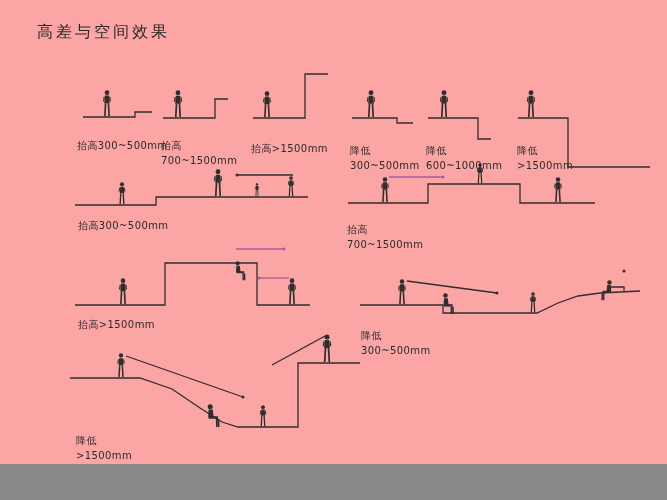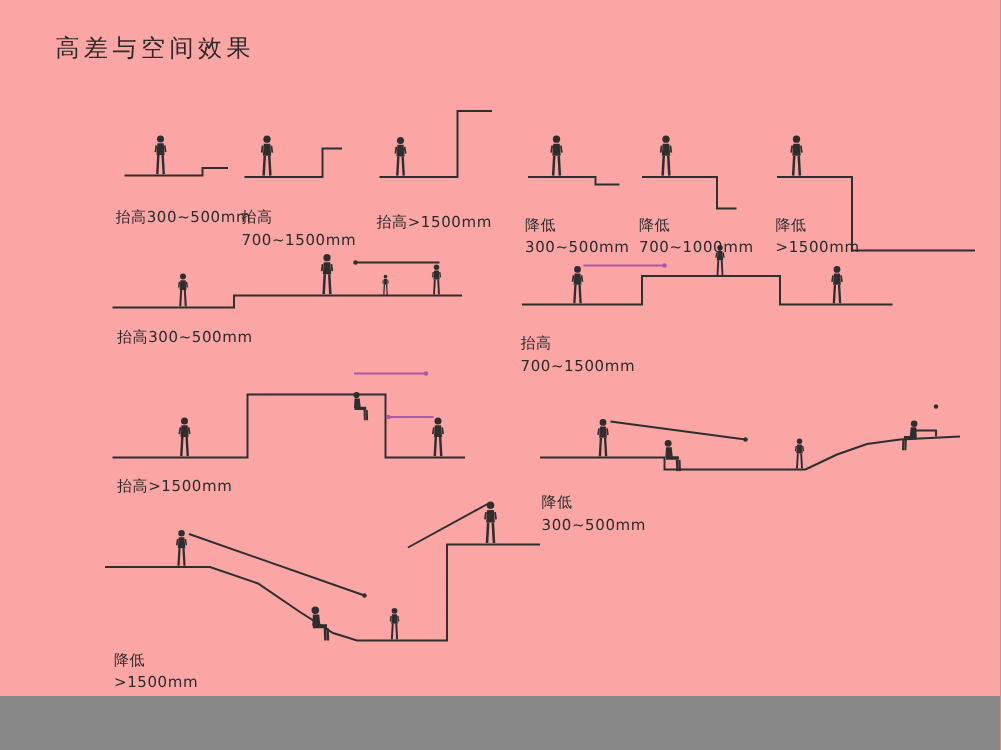--- a/index.html
+++ b/index.html
@@ -126,21 +126,21 @@
   <div class="lbl" style="left: 251px; top: 141px;">
     <span>抬高&gt;1500mm</span>
     <span></span>
   </div>
   <div class="lbl" style="left: 350px; top: 143px;">
     <span>降低</span>
     <span>300~500mm</span>
   </div>
   <div class="lbl" style="left: 426px; top: 143px;">
     <span>降低</span>
-    <span>700~1000mm</span>
+    <span>600~1000mm</span>
   </div>
   <div class="lbl" style="left: 517px; top: 143px;">
     <span>降低</span>
     <span>&gt;1500mm</span>
   </div>
   <div class="lbl" style="left: 78px; top: 218px;">
     <span>抬高300~500mm</span>
     <span></span>
   </div>
   <div class="lbl" style="left: 347px; top: 222px;">

